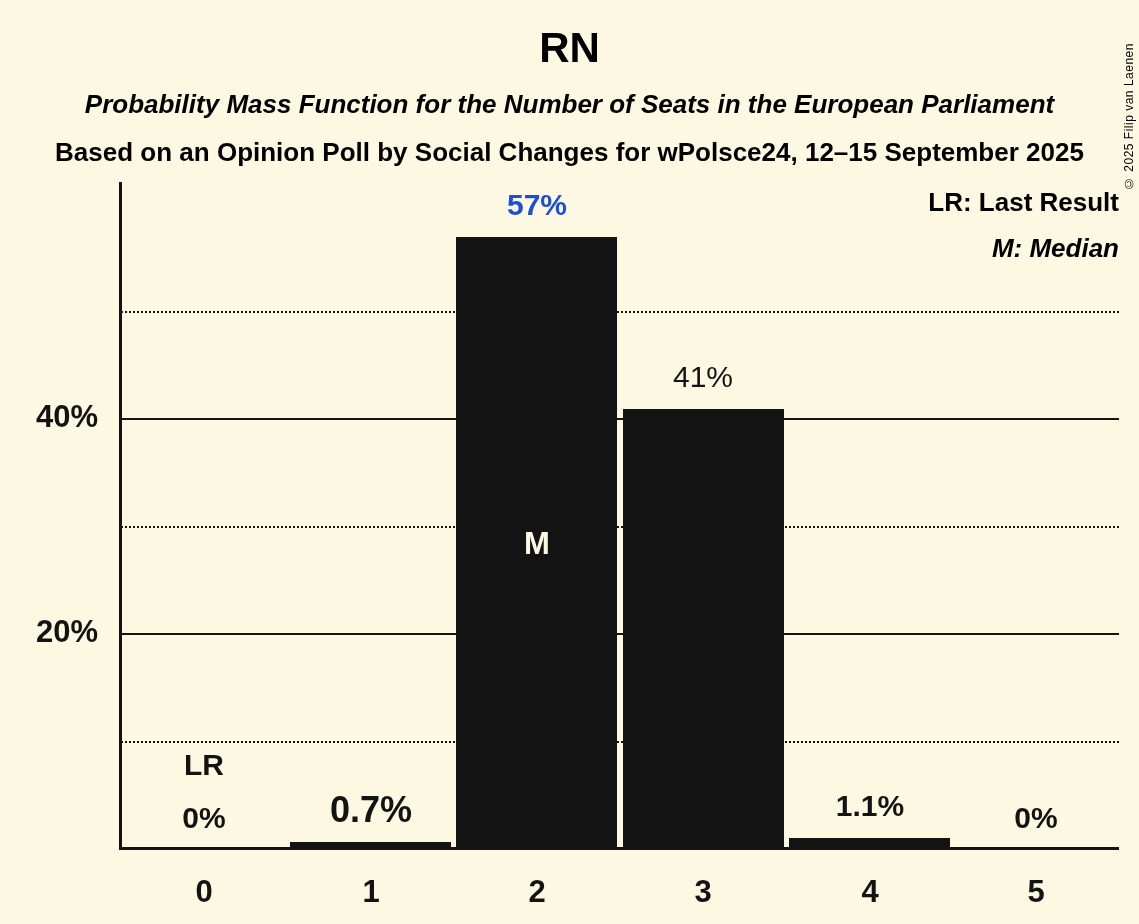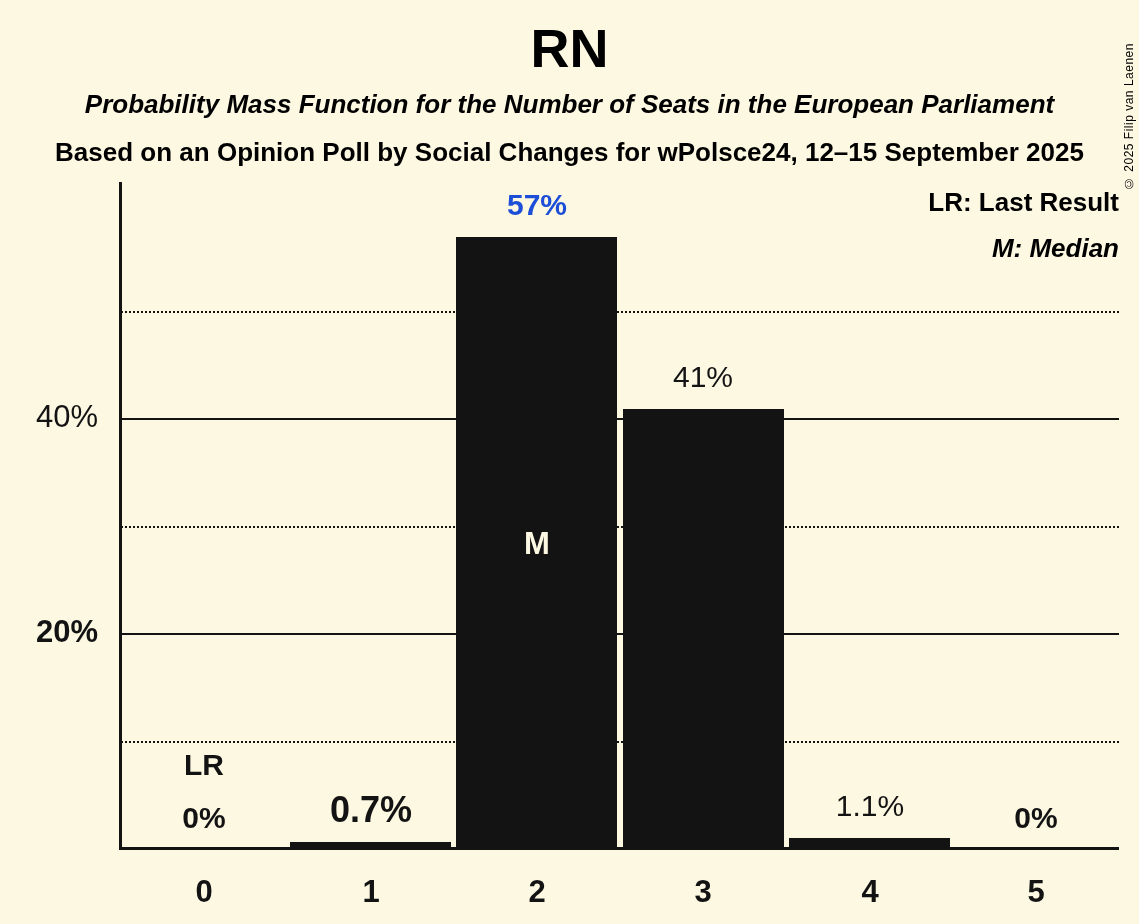--- a/index.html
+++ b/index.html
@@ -1,19 +1,19 @@
 <!DOCTYPE html>
 <html><head>
 <meta charset="utf-8">
 <style>
   html,body{margin:0;padding:0;}
   body{font-family:"Liberation Sans", sans-serif;}
   #stage{position:relative;width:1139px;height:924px;overflow:hidden;}
   .abs{position:absolute;}
-  .title{top:20px;left:0;width:1139px;text-align:center;font-size:54px;font-weight:700;line-height:56px;}
+  .title{top:20px;left:0;width:1139px;text-align:center;font-size:42px;font-weight:700;line-height:56px;}
   .subtitle{left:0;width:1139px;text-align:center;font-size:26px;font-weight:700;line-height:36px;}
   .sub1{top:86px;font-style:italic;}
   .sub2{top:134px;}
   .legend-line{right:20px;text-align:right;font-size:26px;font-weight:700;line-height:36px;}
   .leg1{top:184px;margin-left:25px;}
   .leg2{top:230px;font-style:italic;}
   .copyright{top:6px;right:3px;height:184px;writing-mode:vertical-rl;transform:rotate(180deg);font-size:12px;letter-spacing:0.5px;font-weight:400;}
 </style>
 </head>
 <body style="background: rgb(253, 248, 226);">
@@ -38,22 +38,22 @@
       <div style="left: 290px; top: 842px; width: 161px; height: 8px; background: rgb(19, 19, 19); position: absolute;"></div>
       <div style="left: 261px; top: 792px; width: 220px; text-align: center; font-size: 36px; font-weight: 700; line-height: 36px; color: rgb(19, 19, 19); position: absolute;">0.7%</div>
       <div style="left: 261px; top: 874px; width: 220px; text-align: center; font-size: 31px; font-weight: 700; line-height: 36px; color: rgb(19, 19, 19); position: absolute;">1</div>
       <div style="left: 456px; top: 237px; width: 161px; height: 613px; background: rgb(19, 19, 19); position: absolute;"></div>
       <div style="left: 427px; top: 187px; width: 220px; text-align: center; font-size: 30px; font-weight: 700; line-height: 36px; color: #1d4ed8; position: absolute;">57%</div>
       <div style="left: 427px; top: 874px; width: 220px; text-align: center; font-size: 31px; font-weight: 700; line-height: 36px; color: rgb(19, 19, 19); position: absolute;">2</div>
       <div style="left: 623px; top: 409px; width: 161px; height: 441px; background: rgb(19, 19, 19); position: absolute;"></div>
       <div style="left: 593px; top: 359px; width: 220px; text-align: center; font-size: 30px; font-weight: 400; line-height: 36px; color: rgb(19, 19, 19); position: absolute;">41%</div>
       <div style="left: 593px; top: 874px; width: 220px; text-align: center; font-size: 31px; font-weight: 700; line-height: 36px; color: rgb(19, 19, 19); position: absolute;">3</div>
       <div style="left: 789px; top: 838px; width: 161px; height: 12px; background: rgb(19, 19, 19); position: absolute;"></div>
-      <div style="left: 760px; top: 788px; width: 220px; text-align: center; font-size: 30px; font-weight: 400; line-height: 36px; color: rgb(19, 19, 19); position: absolute;">1.1%</div>
+      <div style="left: 760px; top: 788px; width: 220px; text-align: center; font-size: 30px; font-weight: 700; line-height: 36px; color: rgb(19, 19, 19); position: absolute;">1.1%</div>
       <div style="left: 760px; top: 874px; width: 220px; text-align: center; font-size: 31px; font-weight: 700; line-height: 36px; color: rgb(19, 19, 19); position: absolute;">4</div>
       <div style="left: 926px; top: 800px; width: 220px; text-align: center; font-size: 30px; font-weight: 700; line-height: 36px; color: rgb(19, 19, 19); position: absolute;">0%</div>
       <div style="left: 926px; top: 874px; width: 220px; text-align: center; font-size: 31px; font-weight: 700; line-height: 36px; color: rgb(19, 19, 19); position: absolute;">5</div>
       <div style="left: 0px; width: 98px; top: 614px; text-align: right; font-size: 31px; font-weight: 700; line-height: 36px; color: rgb(19, 19, 19); position: absolute;">20%</div>
-      <div style="left: 0px; width: 98px; top: 399px; text-align: right; font-size: 31px; font-weight: 400; line-height: 36px; color: rgb(19, 19, 19); position: absolute;">40%</div>
+      <div style="left: 0px; width: 98px; top: 399px; text-align: right; font-size: 31px; font-weight: 700; line-height: 36px; color: rgb(19, 19, 19); position: absolute;">40%</div>
       <div style="left: 94px; top: 747px; width: 220px; text-align: center; font-size: 30px; font-weight: 700; line-height: 36px; color: rgb(19, 19, 19); position: absolute;">LR</div>
       <div style="left: 427px; top: 526px; width: 220px; text-align: center; font-size: 31px; font-weight: 700; line-height: 36px; color: rgb(253, 248, 226); position: absolute;">M</div>
     </div>
 </div>
 
 </body></html>

